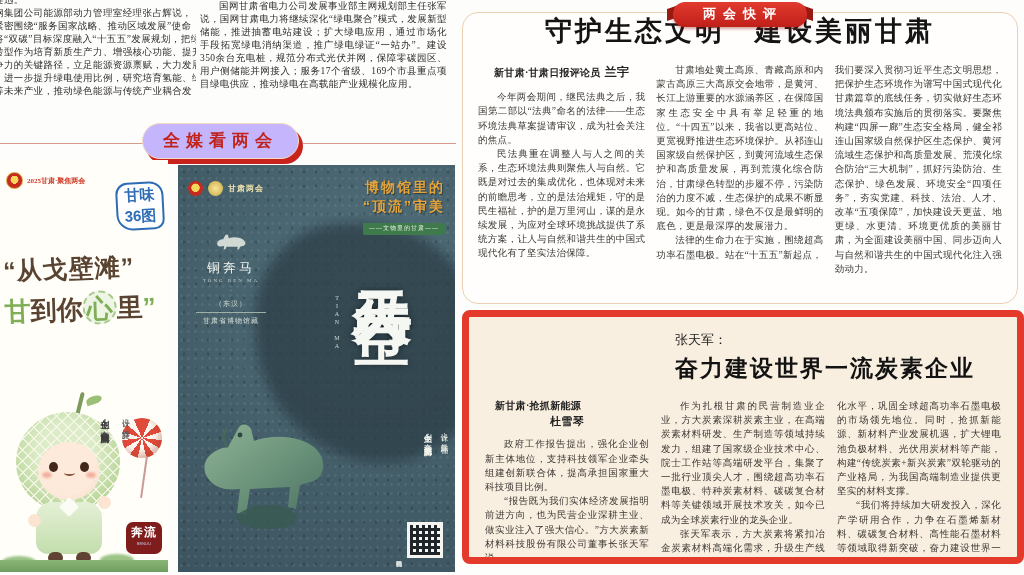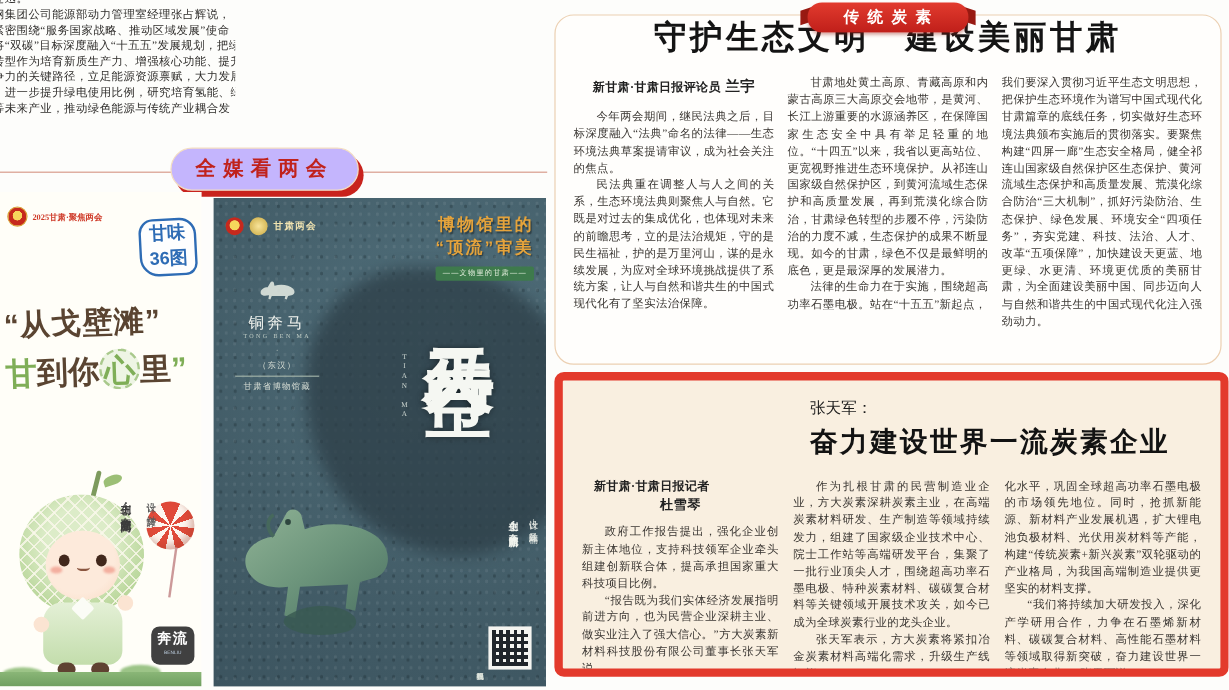--- a/index.html
+++ b/index.html
@@ -77,21 +77,21 @@
   .shoe { position:absolute; top:392px; width:15px; height:9px; border-radius:6px 6px 3px 3px;
     background:#5f4231; }
   .shoe.l { left:48px; } .shoe.r { left:76px; }
   .grass { position:absolute; width:34px; height:12px; border-radius:50%;
     background:#9cc487; filter:blur(1px); }
   .p1-credits { position:absolute; right:38px; top:252px; display:flex; gap:8px; }
   .vtext { writing-mode:vertical-rl; text-orientation:upright; }
   .credit-s { font-size:8px; color:#5a5a5a; letter-spacing:1px; }
   .credit-b { font-size:9px; color:#3c3c3c; font-weight:bold; letter-spacing:1px; }
   .benliu-badge { position:absolute; right:6px; top:362px; width:36px; height:32px;
-    background:#404040; border-radius:7px; color:#fff; text-align:center;
+    background:#7f1d1d; border-radius:7px; color:#fff; text-align:center;
     font-family:"Liberation Sans",sans-serif; }
   .benliu-badge .t { font-size:12px; font-weight:bold; line-height:20px; letter-spacing:1px; }
   .benliu-badge .s { font-size:4px; line-height:4px; color:#bcd; }
   .p1-strip { position:absolute; left:0; bottom:0; width:100%; height:12px;
     background:linear-gradient(#8ab677,#6f9f60); }
   
   #poster2 { position:absolute; left:178px; top:165px; width:277px; height:407px;
     background:
       radial-gradient(rgba(255,255,255,.07) 1px, transparent 1.4px),
       radial-gradient(rgba(10,20,25,.25) 1px, transparent 1.6px),
@@ -190,20 +190,23 @@
   <div id="col1" class="newscol">
     <span class="line">连迅。</span>
     <span class="line">钢集团公司能源部动力管理室经理张占辉说，</span>
     <span class="line">紧密围绕“服务国家战略、推动区域发展”使命</span>
     <span class="line">将“双碳”目标深度融入“十五五”发展规划，把绿</span>
     <span class="line">转型作为培育新质生产力、增强核心功能、提升</span>
     <span class="line">争力的关键路径，立足能源资源禀赋，大力发展</span>
     <span class="line">，进一步提升绿电使用比例，研究培育氢能、绿</span>
     <span class="line">等未来产业，推动绿色能源与传统产业耦合发</span>
   </div>
+  <div id="col2" class="newscol">
+    <p>国网甘肃省电力公司发展事业部主网规划部主任张军说，国网甘肃电力将继续深化“绿电聚合”模式，发展新型储能，推进抽蓄电站建设；扩大绿电应用，通过市场化手段拓宽绿电消纳渠道，推广绿电绿证“一站办”。建设350余台充电桩，规范分布式光伏并网，保障零碳园区、用户侧储能并网接入；服务17个省级、169个市县重点项目绿电供应，推动绿电在高载能产业规模化应用。</p>
+  </div>
 
   <div id="media-rule"></div>
   <div id="media-badge">全媒看两会</div>
 
   <div id="poster1">
     <div class="p1-logos">
       <div class="emblem"></div>
       <div class="p1-logo-text">2025甘肃·聚焦两会</div>
     </div>
     <div class="stamp">
@@ -291,47 +294,47 @@
       <span class="vtext credit-w">设计：陈曼楠</span>
     </div>
     <div class="qr-caption vtext">扫码看视频</div>
     <div class="qr">
         <div class="qr-inner"></div>
       </div>
   </div>
 
   <div id="commentary">
     <div class="pill-wrap">
-      <div class="pill">传统炭素</div>
+      <div class="pill">两会快评</div>
     </div>
     <div class="comm-title">守护生态文明　建设美丽甘肃</div>
     <div class="cols">
       <div class="col">
         <p class="byline1"><span>新甘肃·甘肃日报评论员</span><b>兰宇</b></p>
-        <p>今年两会期间，继民法典之后，目标深度融入“法典”命名的法律——生态环境法典草案提请审议，成为社会关注的焦点。</p>
+        <p>今年两会期间，继民法典之后，我国第二部以“法典”命名的法律——生态环境法典草案提请审议，成为社会关注的焦点。</p>
         <p>民法典重在调整人与人之间的关系，生态环境法典则聚焦人与自然。它既是对过去的集成优化，也体现对未来的前瞻思考，立的是法治规矩，守的是民生福祉，护的是万里河山，谋的是永续发展，为应对全球环境挑战提供了系统方案，让人与自然和谐共生的中国式现代化有了坚实法治保障。</p>
       </div>
       <div class="col">
         <p>甘肃地处黄土高原、青藏高原和内蒙古高原三大高原交会地带，是黄河、长江上游重要的水源涵养区，在保障国家生态安全中具有举足轻重的地位。“十四五”以来，我省以更高站位、更宽视野推进生态环境保护。从祁连山国家级自然保护区，到黄河流域生态保护和高质量发展，再到荒漠化综合防治，甘肃绿色转型的步履不停，污染防治的力度不减，生态保护的成果不断显现。如今的甘肃，绿色不仅是最鲜明的底色，更是最深厚的发展潜力。</p>
         <p>法律的生命力在于实施，围绕超高功率石墨电极。站在“十五五”新起点，</p>
       </div>
       <div class="col">
         <p class="noind">我们要深入贯彻习近平生态文明思想，把保护生态环境作为谱写中国式现代化甘肃篇章的底线任务，切实做好生态环境法典颁布实施后的贯彻落实。要聚焦构建“四屏一廊”生态安全格局，健全祁连山国家级自然保护区生态保护、黄河流域生态保护和高质量发展、荒漠化综合防治“三大机制”，抓好污染防治、生态保护、绿色发展、环境安全“四项任务”，夯实党建、科技、法治、人才、改革“五项保障”，加快建设天更蓝、地更绿、水更清、环境更优质的美丽甘肃，为全面建设美丽中国、同步迈向人与自然和谐共生的中国式现代化注入强劲动力。</p>
       </div>
     </div>
   </div>
 
   <div id="enterprise">
     <div class="ent-header">
       <div class="ent-kicker">张天军：</div>
       <div class="ent-title">奋力建设世界一流炭素企业</div>
     </div>
     <div class="cols ent-cols">
       <div class="col">
-        <p class="byline2">新甘肃·甘肃日报记者</p>
+        <p class="byline2">新甘肃·抢抓新能源</p>
         <p class="byline2-name">杜雪琴</p>
         <p>政府工作报告提出，强化企业创新主体地位，支持科技领军企业牵头组建创新联合体，提高承担国家重大科技项目比例。</p>
         <p>“报告既为我们实体经济发展指明前进方向，也为民营企业深耕主业、做实业注入了强大信心。”方大炭素新材料科技股份有限公司董事长张天军说。</p>
       </div>
       <div class="col">
         <p>作为扎根甘肃的民营制造业企业，方大炭素深耕炭素主业，在高端炭素材料研发、生产制造等领域持续发力，组建了国家级企业技术中心、院士工作站等高端研发平台，集聚了一批行业顶尖人才，围绕超高功率石墨电极、特种炭素材料、碳碳复合材料等关键领域开展技术攻关，如今已成为全球炭素行业的龙头企业。</p>
         <p>张天军表示，方大炭素将紧扣冶金炭素材料高端化需求，升级生产线智能</p>
       </div>
       <div class="col">
         <p class="noind">化水平，巩固全球超高功率石墨电极的市场领先地位。同时，抢抓新能源、新材料产业发展机遇，扩大锂电池负极材料、光伏用炭材料等产能，构建“传统炭素+新兴炭素”双轮驱动的产业格局，为我国高端制造业提供更坚实的材料支撑。</p>

